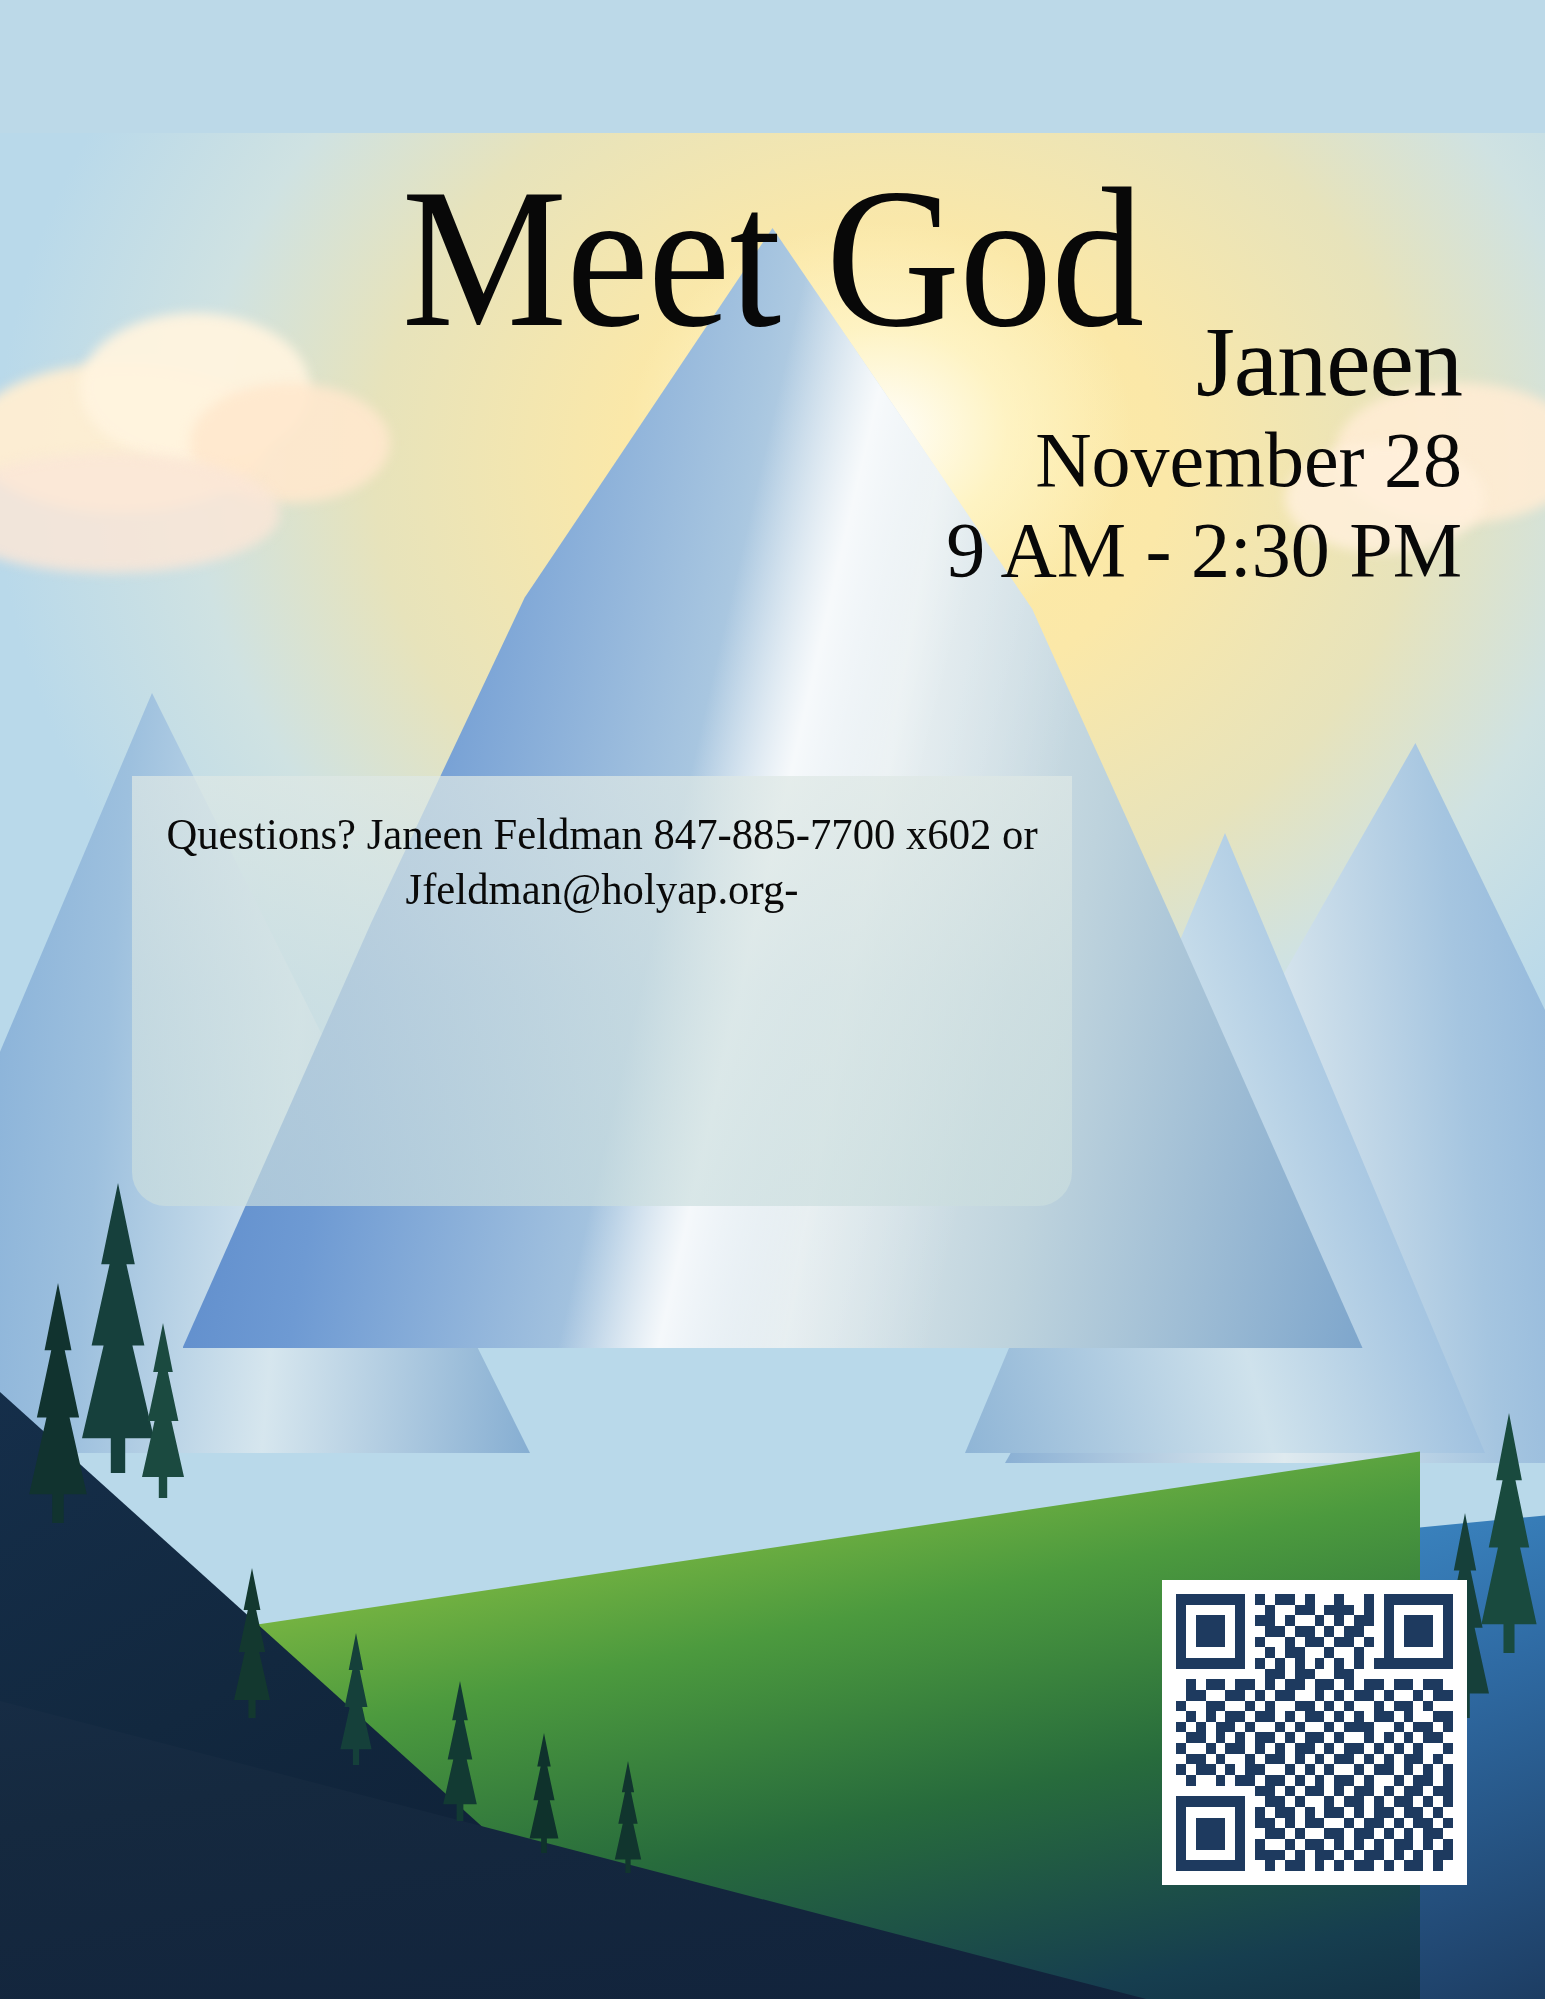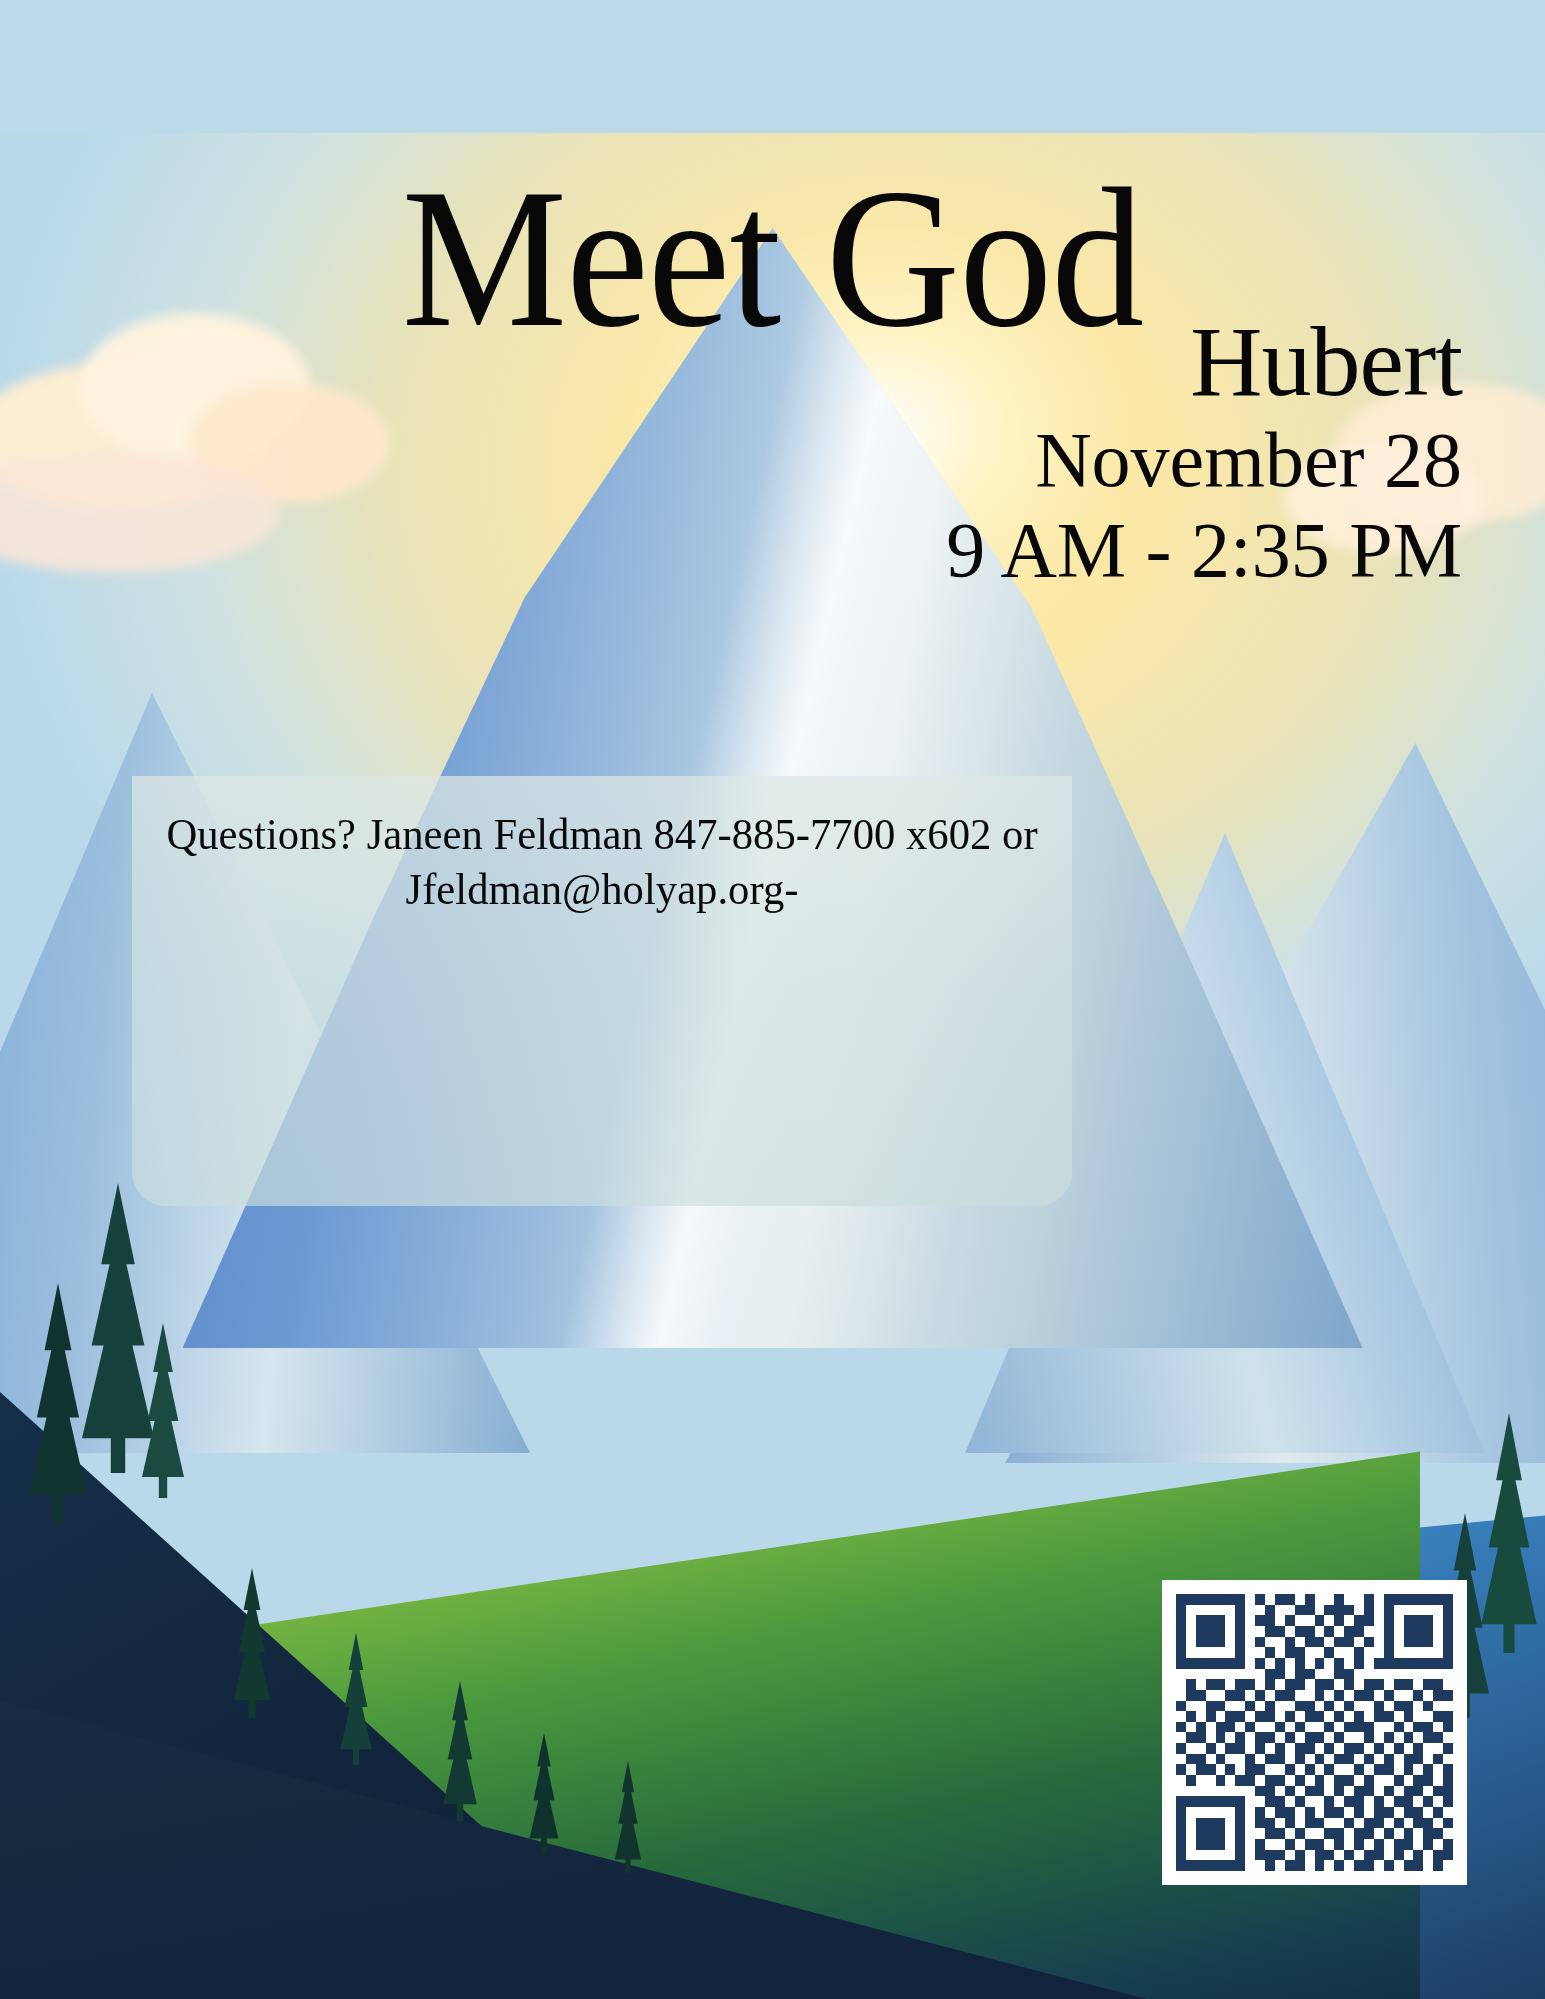--- a/index.html
+++ b/index.html
@@ -262,23 +262,23 @@
     <div class="tree tr-k"></div>
     <div class="tree tr-l"></div>
     <div class="tree tr-m"></div>
   </div>
 
   <div class="content">
 
     <div class="title-main">Meet God</div>
 
     <div class="title-sub">
-      <div class="t-retreat">Hubert</div>
+      <div class="t-retreat">Janeen</div>
       <div class="t-date">November 28</div>
-      <div class="t-time">9 AM - 2:35 PM</div>
+      <div class="t-time">9 AM - 2:30 PM</div>
     </div>
 
 
     <div class="info-panel">
       <div class="contact">
         <span>Questions? Janeen Feldman  847-885-7700 x602 or</span>
         <span class="email">Jfeldman@holyap.org-</span>
       </div>
     </div>
 

